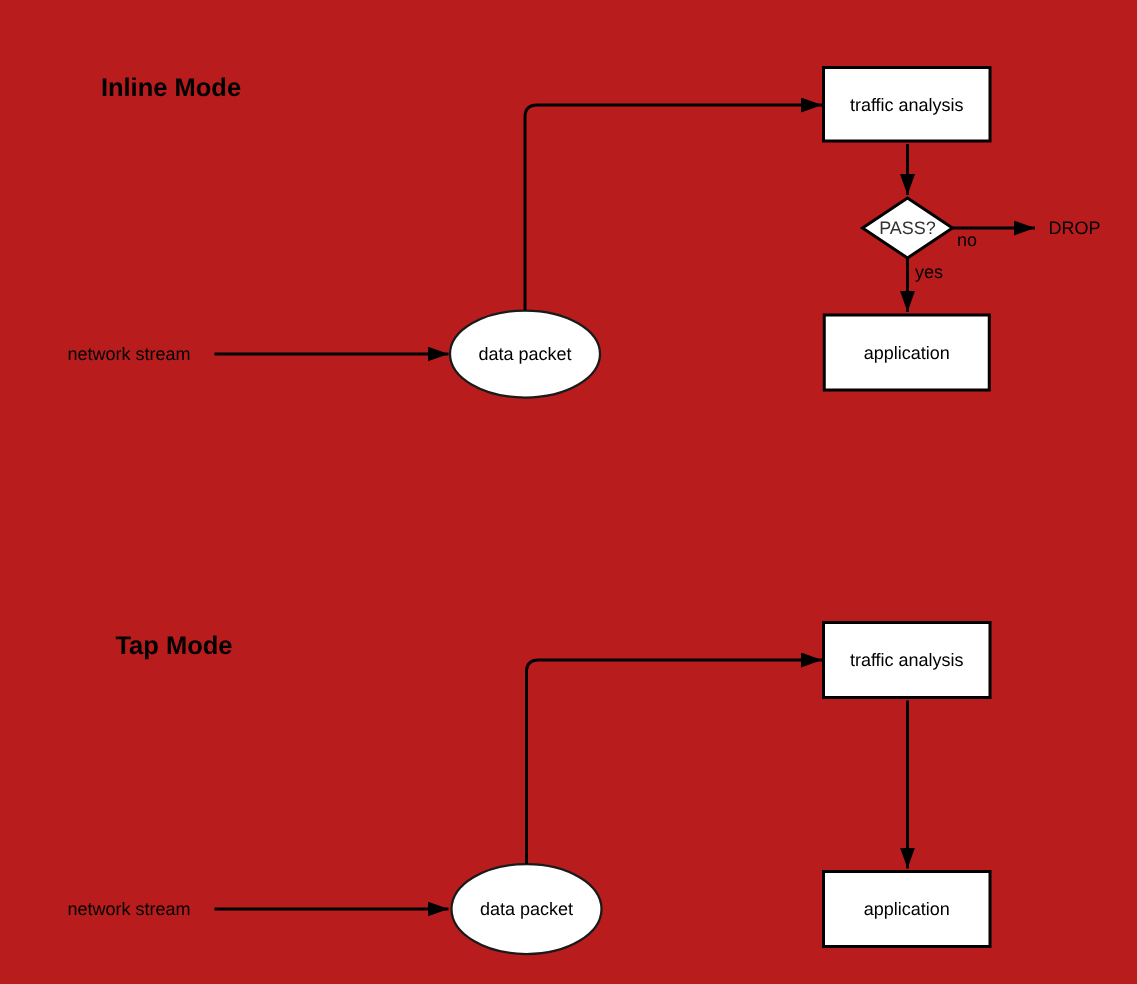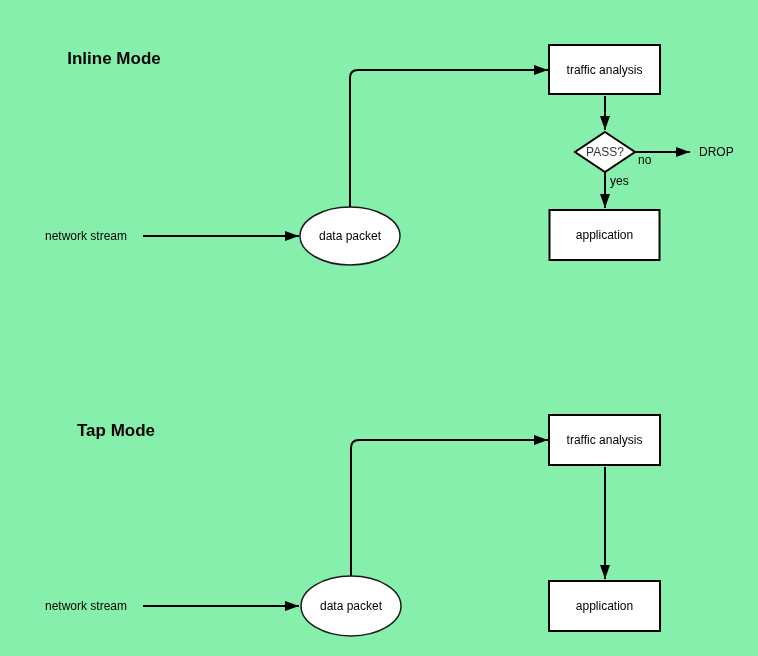--- a/index.html
+++ b/index.html
@@ -4,21 +4,21 @@
 <style>
   html, body {
     margin: 0;
     padding: 0;
     background: #ffffff;
   }
   .canvas {
     position: relative;
     width: 758px;
     height: 656px;
-    background: #86efac;
+    background: #b91c1c;
     font-family: "Liberation Sans", sans-serif;
   }
   svg {
     display: block;
   }
   .shape {
     fill: #ffffff;
     stroke: #000000;
     stroke-width: 2;
   }

